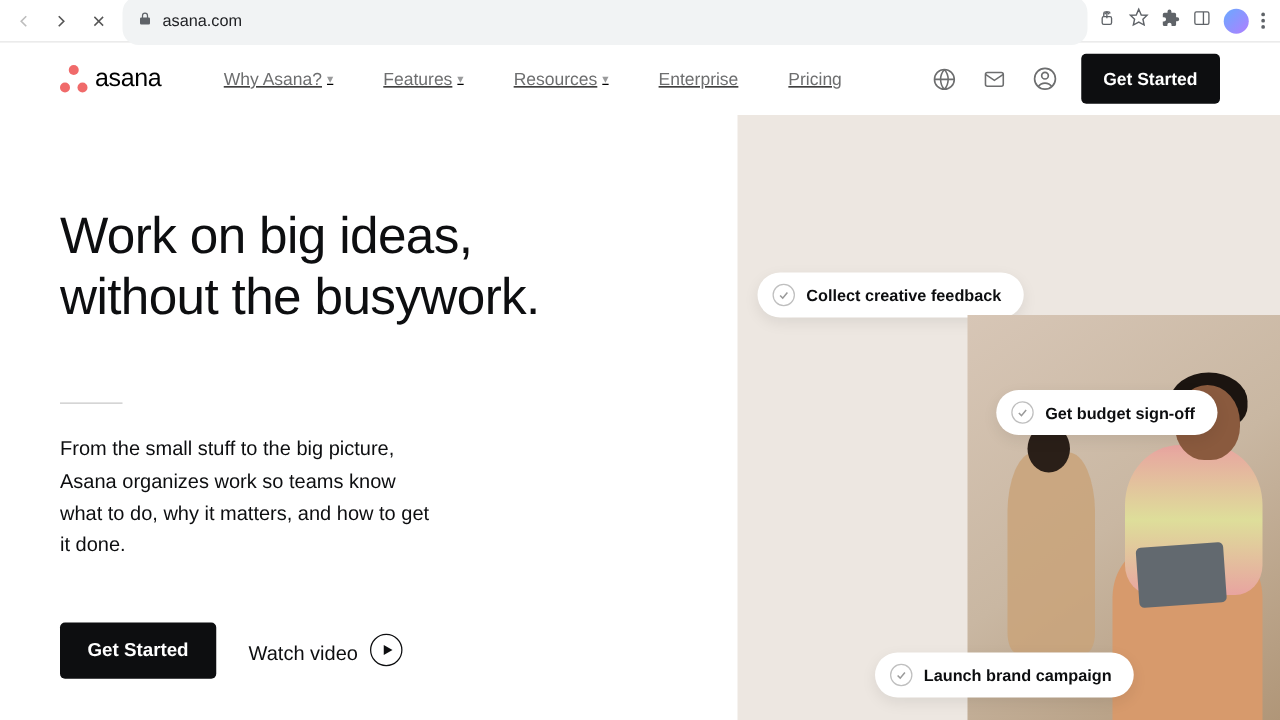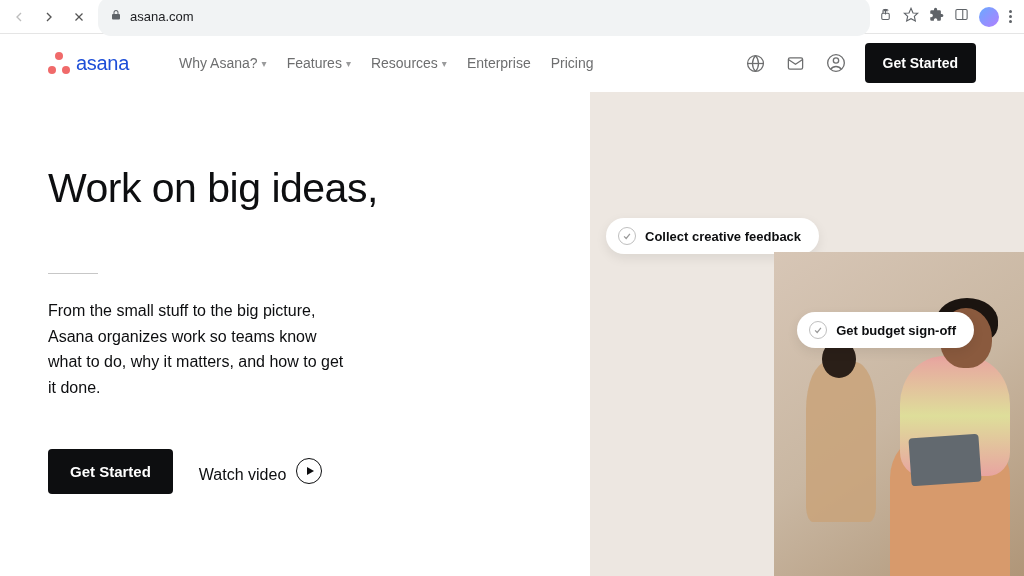--- a/index.html
+++ b/index.html
@@ -17,24 +17,24 @@
   .dots span { width:3px; height:3px; background:#5f6368; border-radius:50%; }
 
   
   .site-header { height:58px; display:flex; align-items:center; padding:0 48px 0 48px; justify-content:space-between; }
   .logo-block { display:flex; align-items:center; gap:6px; }
   .logo-dots { position:relative; width:22px; height:22px; }
   .logo-dots span { position:absolute; width:8px; height:8px; border-radius:50%; background:#f06a6a; }
   .logo-dots span:nth-child(1){ top:0; left:7px; }
   .logo-dots span:nth-child(2){ bottom:0; left:0; }
   .logo-dots span:nth-child(3){ bottom:0; right:0; }
-  .logo-text { font-size:20px; font-weight:500; color:#1d4ed8; letter-spacing:-0.3px; }
+  .logo-text { font-size:20px; font-weight:500; color:#000000; letter-spacing:-0.3px; }
 
   .nav { display:flex; align-items:center; gap:22px; }
-  .nav-left { display:flex; align-items:center; gap:20px; margin-left:28px; }
+  .nav-left { display:flex; align-items:center; gap:40px; margin-left:28px;text-decoration:underline; }
   .nav-item { font-size:14px; color:#6d6e6f; display:flex; align-items:center; gap:4px; cursor:pointer; }
   .chev { font-size:10px; color:#9a9b9c; }
 
   .header-right { display:flex; align-items:center; gap:18px; }
   .icon-circle { width:22px; height:22px; display:flex; align-items:center; justify-content:center; color:#6d6e6f; }
   .get-started-btn { background:#0d0e10; color:#fff; font-size:14px; font-weight:600; padding:12px 18px; border:none; border-radius:4px; cursor:pointer; }
 
   
   .main { display:flex; height:calc(576px - 34px - 58px); }
   .left-pane { flex:0 0 590px; padding:72px 51px 0 48px; position:relative; }
@@ -180,20 +180,21 @@
         </svg>
     </div>
     <button class="get-started-btn">Get Started</button>
   </div>
 </div>
 
 <div class="main">
   <div class="left-pane">
     <h1 class="headline">
       <span>Work on big ideas,</span><br>
+      <span>without the busywork.</span>
     </h1>
     <div class="rule"></div>
     <p class="subtext">From the small stuff to the big picture, Asana organizes work so teams know what to do, why it matters, and how to get it done.</p>
     <div class="cta-row">
       <button class="btn-dark">Get Started</button>
       <div class="watch">
         <span>Watch video</span>
         <span class="play-circle">
             <span class="play-tri"></span>
           </span>
@@ -225,14 +226,22 @@
 
     <div class="pill" style="top:220px; right:50px;">
       <span class="check">
           <svg width="10" height="10" viewBox="0 0 24 24" fill="none" stroke-width="3">
             <polyline points="5 13 10 18 19 7"></polyline>
           </svg>
         </span>
       <span>Get budget sign-off</span>
     </div>
 
+    <div class="pill" style="top:430px; left:110px;">
+      <span class="check">
+          <svg width="10" height="10" viewBox="0 0 24 24" fill="none" stroke-width="3">
+            <polyline points="5 13 10 18 19 7"></polyline>
+          </svg>
+        </span>
+      <span>Launch brand campaign</span>
+    </div>
   </div>
 </div>
 
 </body></html>

